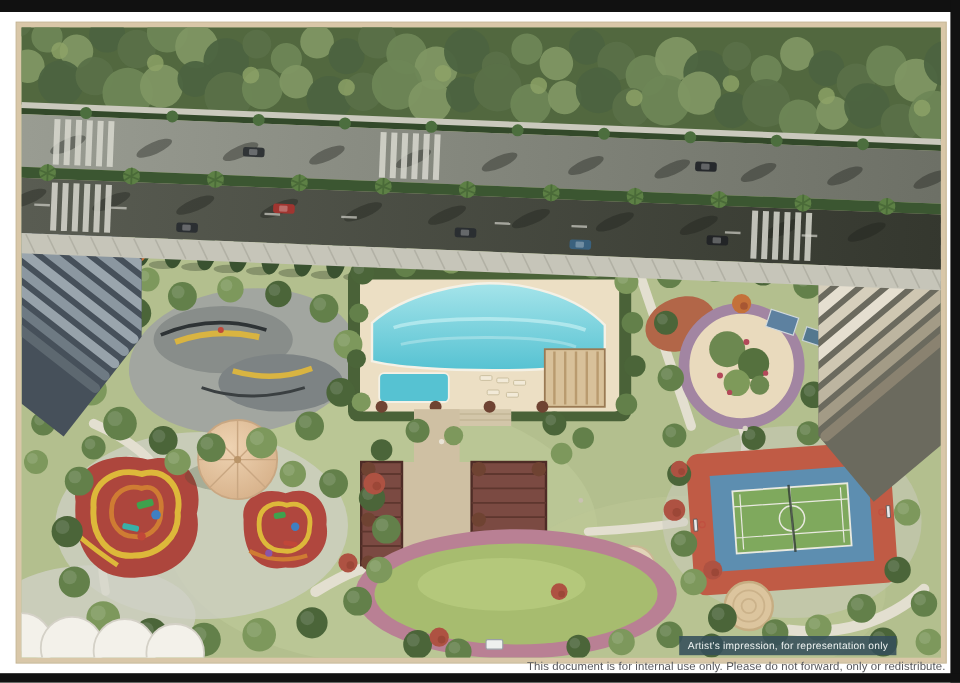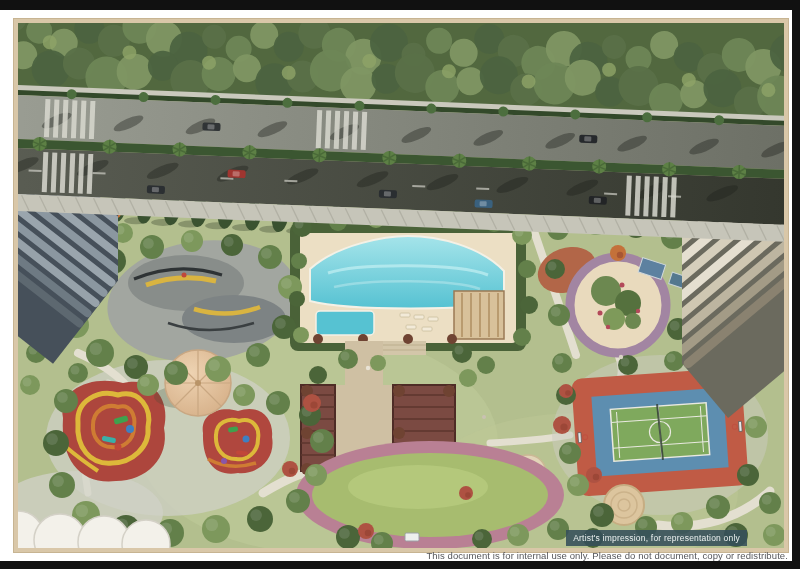--- a/index.html
+++ b/index.html
@@ -695,13 +695,13 @@
       <circle cx="350" cy="345" r="2.2" fill="#e9e3d6"></circle>
           <circle cx="603" cy="334" r="2.2" fill="#d8d2c4"></circle>
       <circle cx="466" cy="394" r="2" fill="#c9c2b2"></circle>
     </g>
   </svg>
 
   <div id="badge">Artist's impression, for representation only</div>
  </div>
 </div>
 
-<div id="disclaimer">This document is for internal use only. Please do not document, copy or redistribute.</div>
+<div id="disclaimer">This document is for internal use only. Please do not forward, only or redistribute.</div>
 
 </body></html>

